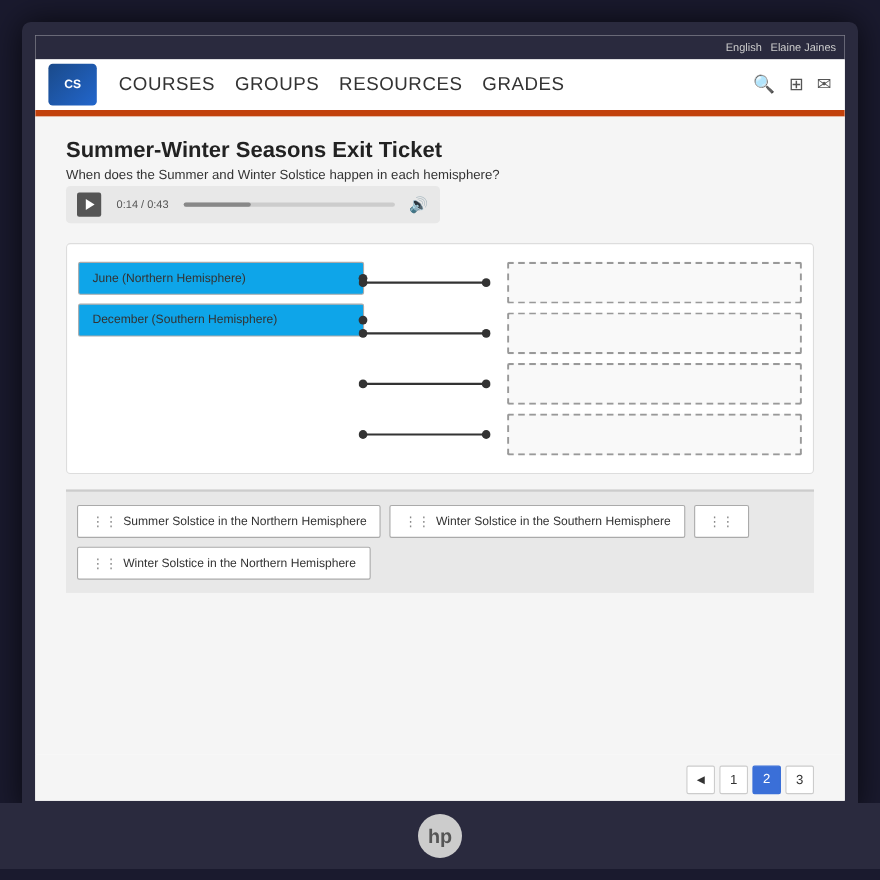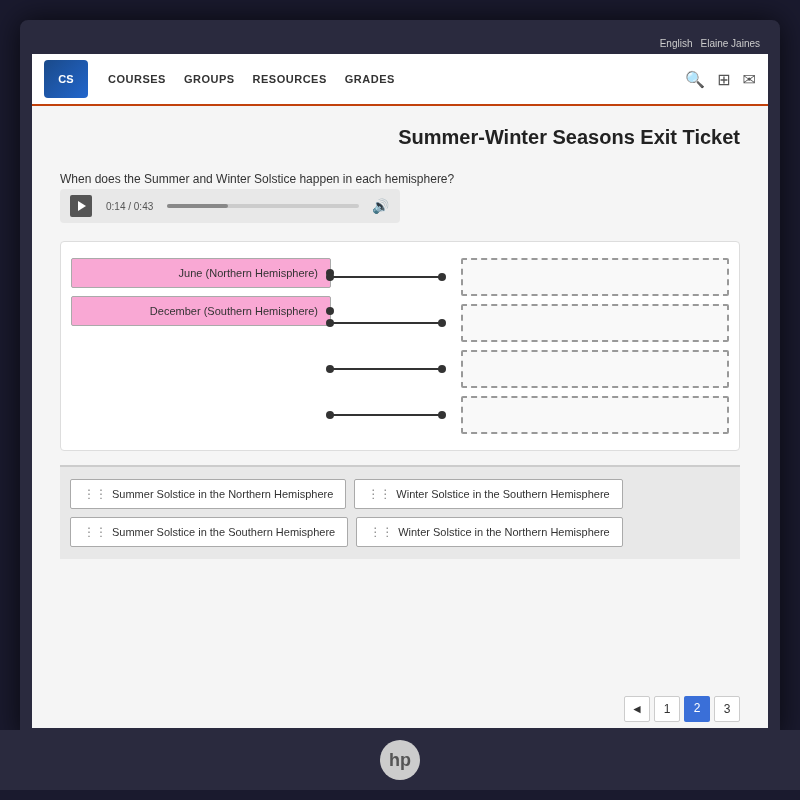--- a/index.html
+++ b/index.html
@@ -57,21 +57,21 @@
       padding: 0 8px;
       gap: 8px;
     }
     .top-bar span {
       color: #ccc;
       font-size: 10px;
     }
     
     .nav-bar {
       background: #fff;
-      border-bottom: 2px solid #c2410c;
+      border-bottom: 6px solid #c2410c;
       height: 52px;
       display: flex;
       align-items: center;
       padding: 0 12px;
       gap: 20px;
     }
     .nav-logo {
       width: 44px;
       height: 38px;
       background: linear-gradient(135deg, #1a4a8a, #2266cc);
@@ -82,22 +82,22 @@
       color: white;
       font-size: 11px;
       font-weight: bold;
     }
     .nav-links {
       display: flex;
       gap: 18px;
       flex: 1;
     }
     .nav-link {
-      font-size: 11px;
-      font-weight: bold;
+      font-size: 17px;
+      font-weight: normal;
       color: #333;
       text-transform: uppercase;
       letter-spacing: 0.5px;
       cursor: pointer;
     }
     .nav-icons {
       display: flex;
       gap: 12px;
       align-items: center;
     }
@@ -109,22 +109,21 @@
     
     .content {
       padding: 20px 28px;
       background: #f5f5f5;
       min-height: 580px;
     }
     .page-title {
       font-size: 20px;
       font-weight: bold;
       color: #222;
-      margin-bottom: 23px;
-      text-align: right;
+      margin-bottom: 3px;
     }
     .question-text {
       font-size: 12px;
       color: #333;
       margin-bottom: 3px;
     }
     
     .audio-player {
       display: flex;
       align-items: center;
@@ -186,26 +185,26 @@
       position: relative;
     }
     .match-left {
       display: flex;
       flex-direction: column;
       gap: 8px;
       width: 260px;
     }
     .match-item {
       border: 1px solid #aaa;
-      background: #f9a8d4;
+      background: #0ea5e9;
       border-radius: 2px;
       padding: 8px 12px;
       font-size: 11px;
       color: #333;
-      text-align: right;
+      text-align: left;
       position: relative;
       cursor: pointer;
     }
     .match-dot {
       width: 8px;
       height: 8px;
       background: #333;
       border-radius: 50%;
       position: absolute;
       right: -4px;
@@ -384,21 +383,20 @@
         <div class="drag-item">
           <span class="drag-handle">⋮⋮</span>
           <span>Summer Solstice in the Northern Hemisphere</span>
         </div>
         <div class="drag-item">
           <span class="drag-handle">⋮⋮</span>
           <span>Winter Solstice in the Southern Hemisphere</span>
         </div>
         <div class="drag-item">
           <span class="drag-handle">⋮⋮</span>
-          <span>Summer Solstice in the Southern Hemisphere</span>
         </div>
         <div class="drag-item">
           <span class="drag-handle">⋮⋮</span>
           <span>Winter Solstice in the Northern Hemisphere</span>
         </div>
       </div>
     </div>
 
     <div class="pagination">
       <div class="page-btn">◄</div>

